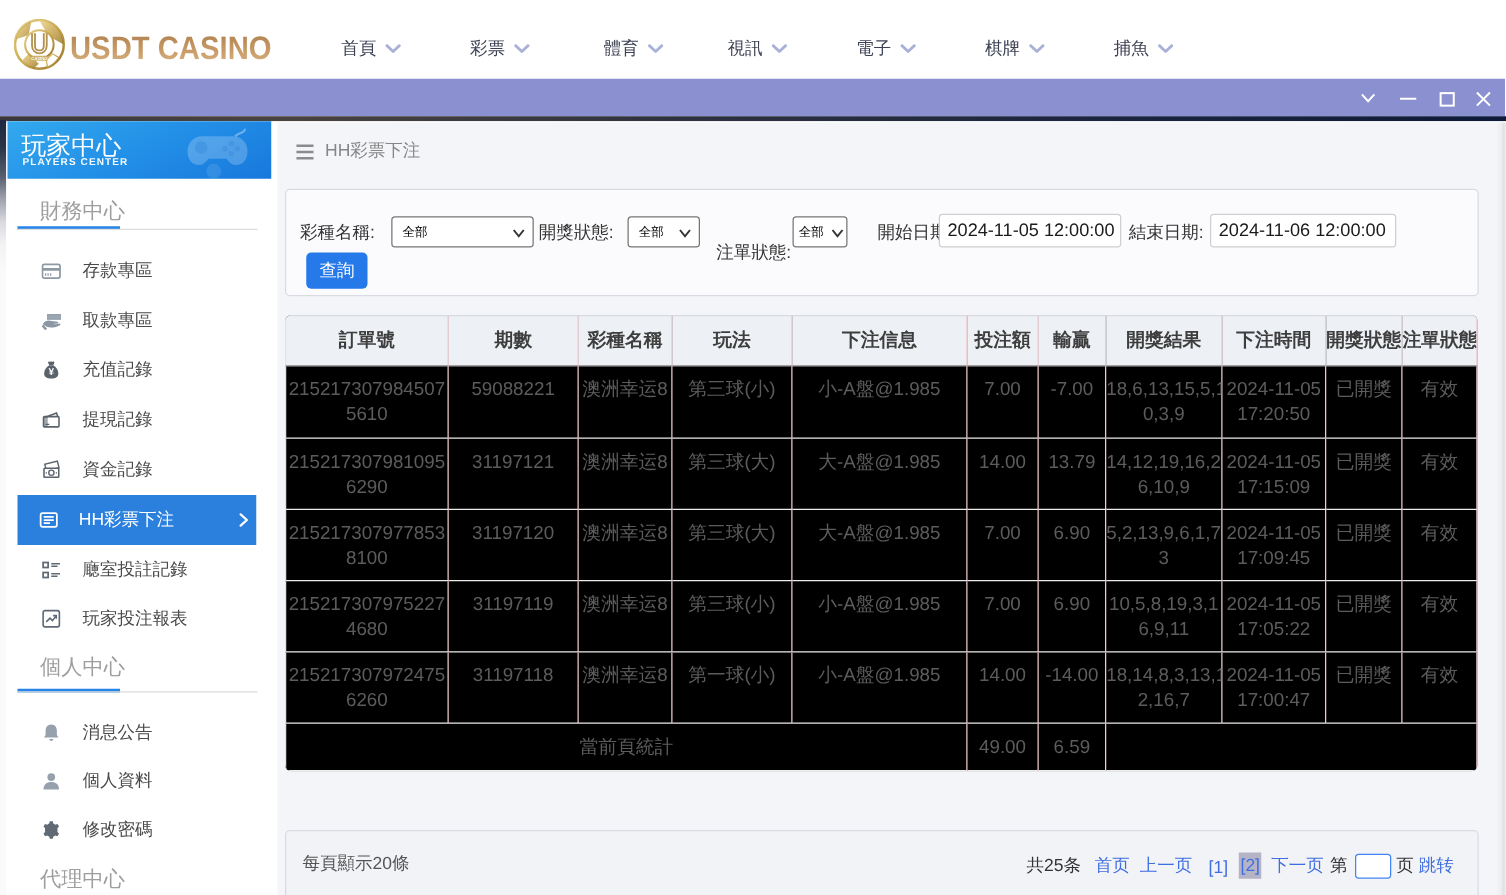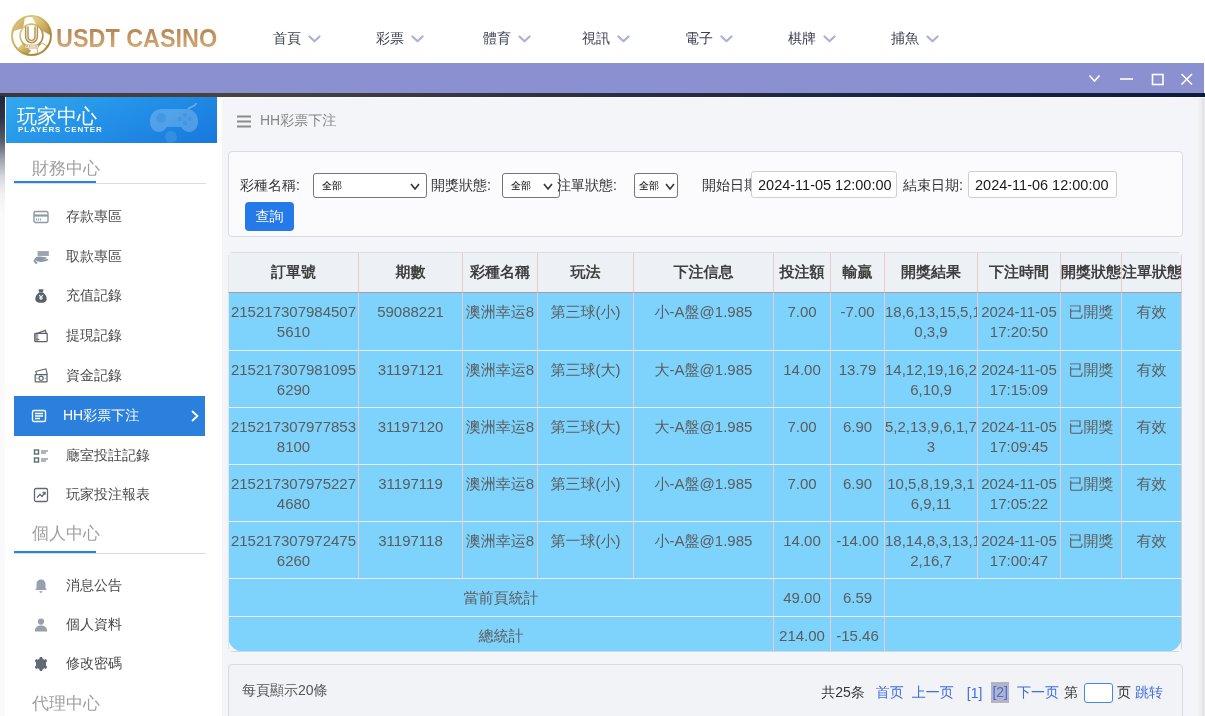--- a/index.html
+++ b/index.html
@@ -59,21 +59,21 @@
 .fsel { position:absolute; top:21px; height:25px; border:1px solid #767676; border-radius:3px; background:#fff; font-size:10px; color:#000;
   display:flex; align-items:center; padding-left:8px; }
 .fsel svg { position:absolute; right:6px; top:8px; }
 .finp { position:absolute; top:19px; height:27px; border:1px solid #cfcfcf; border-radius:3px; background:#fff; font-size:14.5px; color:#1a1a1a;
   display:flex; align-items:center; padding-left:6px; white-space:nowrap; }
 #qbtn { position:absolute; left:16px; top:50px; width:49px; height:29px; background:#2679e8; border-radius:4px;
   color:#fff; font-size:14px; display:flex; align-items:center; justify-content:center; }
 
 
 #tbl { width:954px; border-collapse:separate; border-spacing:0; table-layout:fixed;
-  background:#7dd3fc; font-size:15px; color:#5c5c5c; border-radius:16px; }
+  background:#000000; font-size:15px; color:#5c5c5c; border-radius:0; }
 #tbl th { text-align:center; vertical-align:middle; }
 #tbl td { text-align:center; vertical-align:top; padding-top:9px; }
 #tbl th, #tbl td { border-right:1px solid #eecacd; overflow:hidden; }
 #tbl th { height:41px; white-space:nowrap; background:#edf0f5; color:#3e3e3e; font-size:15px; font-weight:bold;
   border-bottom:1px solid #a39d9d; border-top:1px solid #dadade; }
 #tbl td { height:57px; border-bottom:1px solid #ececec; line-height:20px; }
 #tbl tr.r1 td { height:58px; }
 #tbl th:first-child, #tbl td:first-child { border-left:1px solid #e3e3e8; }
 #tbl tr.st td { height:38px;margin-top:45px; }
 #tbl tr.st2 td { height:35px; border-bottom:1px solid #cfd7e0; }
@@ -301,21 +301,21 @@
 
   <div class="abs" id="fbox">
     <div class="flabel" style="left:11px;">彩種名稱:</div>
     <div class="fsel" style="left:84px; width:114px;">全部<svg width="10" height="9" viewBox="0 0 10 9">
           <path d="M1 2 L5 7 L9 2" fill="none" stroke="#333" stroke-width="1.6"></path>
         </svg></div>
     <div class="flabel" style="left:202px;">開獎狀態:</div>
     <div class="fsel" style="left:273px; width:58px;">全部<svg width="10" height="9" viewBox="0 0 10 9">
           <path d="M1 2 L5 7 L9 2" fill="none" stroke="#333" stroke-width="1.6"></path>
         </svg></div>
-    <div class="flabel" style="left:328px;">注單狀態:</div>
+    <div class="flabel" style="left:344px;margin-top:16px;">注單狀態:</div>
     <div class="fsel" style="left:405px; width:44px; padding-left:4px;">全部<svg style="right:2px;" width="10" height="9" viewBox="0 0 10 9">
           <path d="M1 2 L5 7 L9 2" fill="none" stroke="#333" stroke-width="1.6"></path>
         </svg></div>
     <div class="flabel" style="left:456px;padding-left:17px;">開始日期:</div>
     <div class="finp" style="left:522px; width:146px;">2024-11-05 12:00:00</div>
     <div class="flabel" style="left:674px;">結束日期:</div>
     <div class="finp" style="left:739px; width:149px;">2024-11-06 12:00:00</div>
     <div id="qbtn">查詢</div>
   </div>
 
@@ -412,26 +412,20 @@
             <td>2024-11-05<br>17:00:47</td>
             <td>已開獎</td>
             <td>有效</td>
     </tr>
     <tr class="st">
       <td colspan="5" class="rb">當前頁統計</td>
             <td class="rb">49.00</td>
             <td class="rb">6.59</td>
             <td colspan="4" class="nb"></td>
     </tr>
-    <tr class="st st2">
-      <td colspan="5" class="rb">總統計</td>
-            <td class="rb">214.00</td>
-            <td class="rb">-15.46</td>
-            <td colspan="4" class="nb"></td>
-    </tr>
   </tbody>
       </table>
     </div>
 
   <div class="abs" id="pgbar">
     <div class="lft">每頁顯示20條</div>
     <div class="rgt">
       <span>共25条</span>
       <a style="margin-left:11px;">首页</a>
       <a style="margin-left:8px;">上一页</a>

